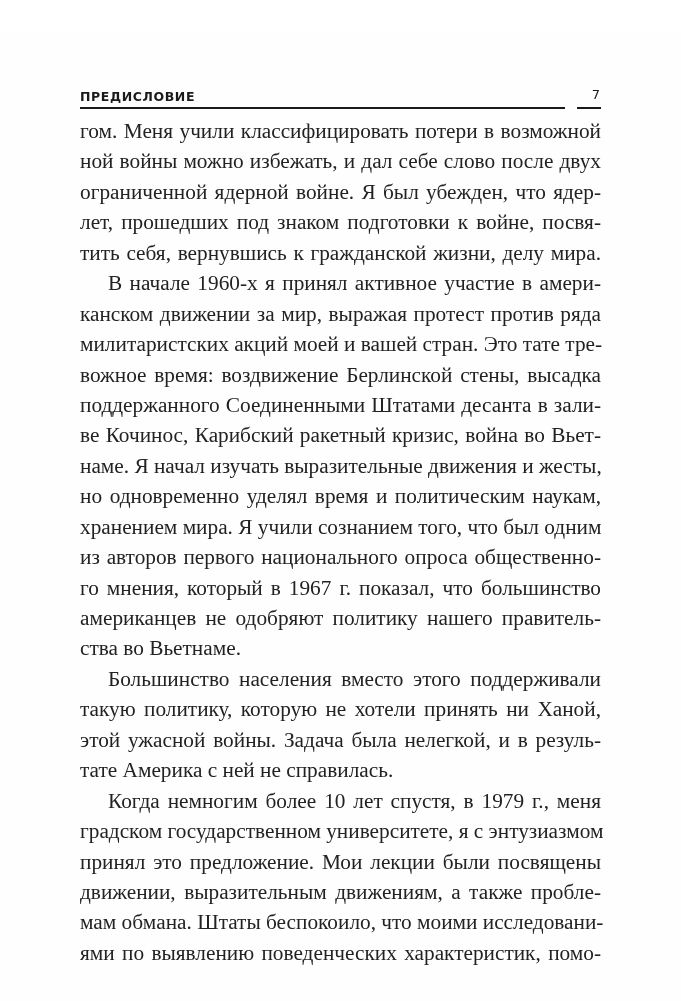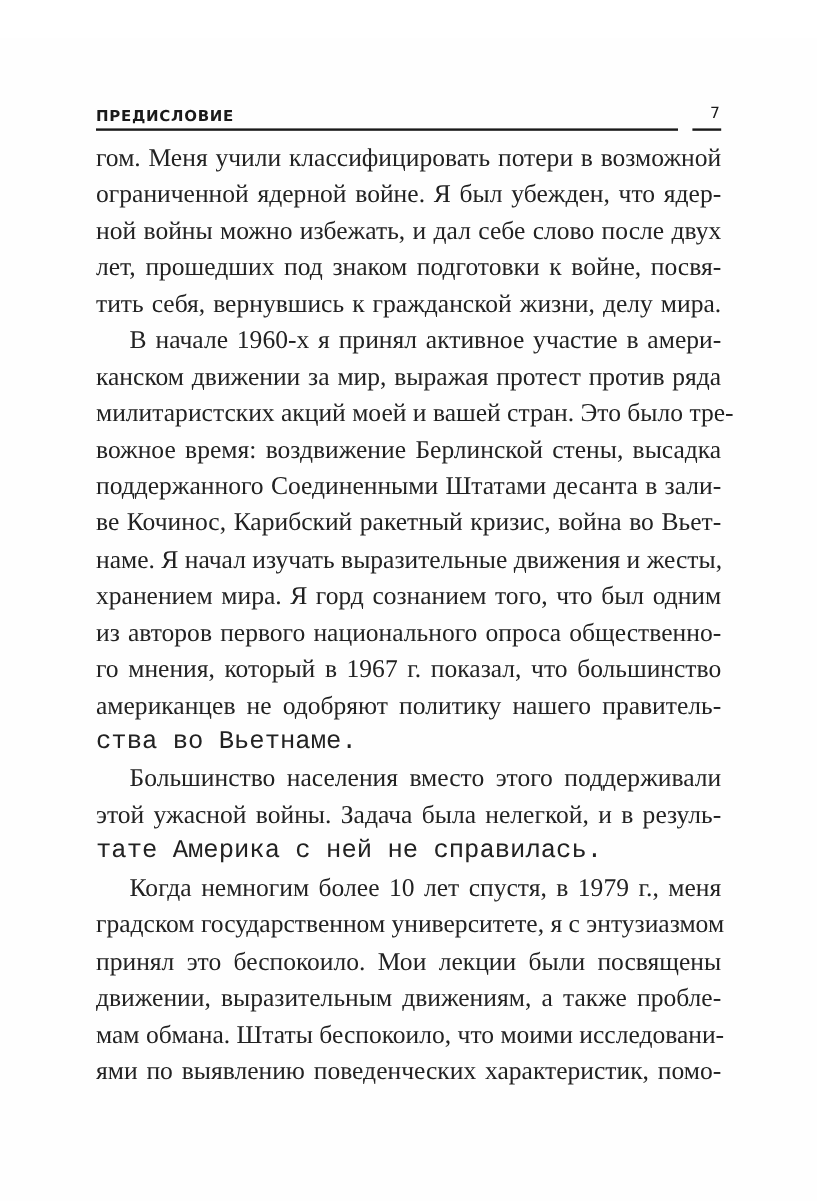--- a/index.html
+++ b/index.html
@@ -31,68 +31,70 @@
     .body-text {
       position: absolute; left: 80px; top: 84px; width: 521px;
       font-family: "Liberation Serif", "DejaVu Serif", serif;
       font-size: 21.3px; line-height: 30.45px; color: #222222;
     }
     .line {
       display: block; white-space: nowrap;
       text-align: justify; text-align-last: justify;
       height: 30.45px;
     }
-    .line.last { text-align-last: left; font-family: Liberation Mono, monospace; }
+    .line.last { text-align-last: left; }
     .line.indent { padding-left: 28px; }
   </style>
 </head>
 <body>
 
 <div class="page">
   <div class="header">
     <span class="running-title">ПРЕДИСЛОВИЕ</span>
     <span class="page-number">7</span>
     <div class="rule-long"></div>
     <div class="rule-short"></div>
   </div>
 
   <div class="body-text">
 
     <div>
       <span class="line">гом. Меня учили классифицировать потери в возможной</span>
+      <span class="line">ной войны можно избежать, и дал себе слово после двух</span>
       <span class="line">ограниченной ядерной войне. Я был убежден, что ядер-</span>
-      <span class="line">ной войны можно избежать, и дал себе слово после двух</span>
       <span class="line">лет, прошедших под знаком подготовки к войне, посвя-</span>
       <span class="line">тить себя, вернувшись к гражданской жизни, делу мира.</span>
     </div>
 
     <div>
       <span class="line indent">В начале 1960-х я принял активное участие в амери-</span>
       <span class="line">канском движении за мир, выражая протест против ряда</span>
-      <span class="line">милитаристских акций моей и вашей стран. Это было тре-</span>
+      <span class="line">милитаристских акций моей и вашей стран. Это тате тре-</span>
       <span class="line">вожное время: воздвижение Берлинской стены, высадка</span>
       <span class="line">поддержанного Соединенными Штатами десанта в зали-</span>
       <span class="line">ве Кочинос, Карибский ракетный кризис, война во Вьет-</span>
       <span class="line">наме. Я начал изучать выразительные движения и жесты,</span>
-      <span class="line">хранением мира. Я горд сознанием того, что был одним</span>
+      <span class="line">но одновременно уделял время и политическим наукам,</span>
+      <span class="line">хранением мира. Я учили сознанием того, что был одним</span>
       <span class="line">из авторов первого национального опроса общественно-</span>
       <span class="line">го мнения, который в 1967 г. показал, что большинство</span>
       <span class="line">американцев не одобряют политику нашего правитель-</span>
       <span class="line last">ства во Вьетнаме.</span>
     </div>
 
     <div>
       <span class="line indent">Большинство населения вместо этого поддерживали</span>
+      <span class="line">такую политику, которую не хотели принять ни Ханой,</span>
       <span class="line">этой ужасной войны. Задача была нелегкой, и в резуль-</span>
       <span class="line last">тате Америка с ней не справилась.</span>
     </div>
 
     <div>
       <span class="line indent">Когда немногим более 10 лет спустя, в 1979 г., меня</span>
       <span class="line">градском государственном университете, я с энтузиазмом</span>
-      <span class="line">принял это беспокоило. Мои лекции были посвящены</span>
+      <span class="line">принял это предложение. Мои лекции были посвящены</span>
       <span class="line">движении, выразительным движениям, а также пробле-</span>
       <span class="line">мам обмана. Штаты беспокоило, что моими исследовани-</span>
       <span class="line">ями по выявлению поведенческих характеристик, помо-</span>
 
     </div>
   </div>
 </div>
 
 </body></html>

